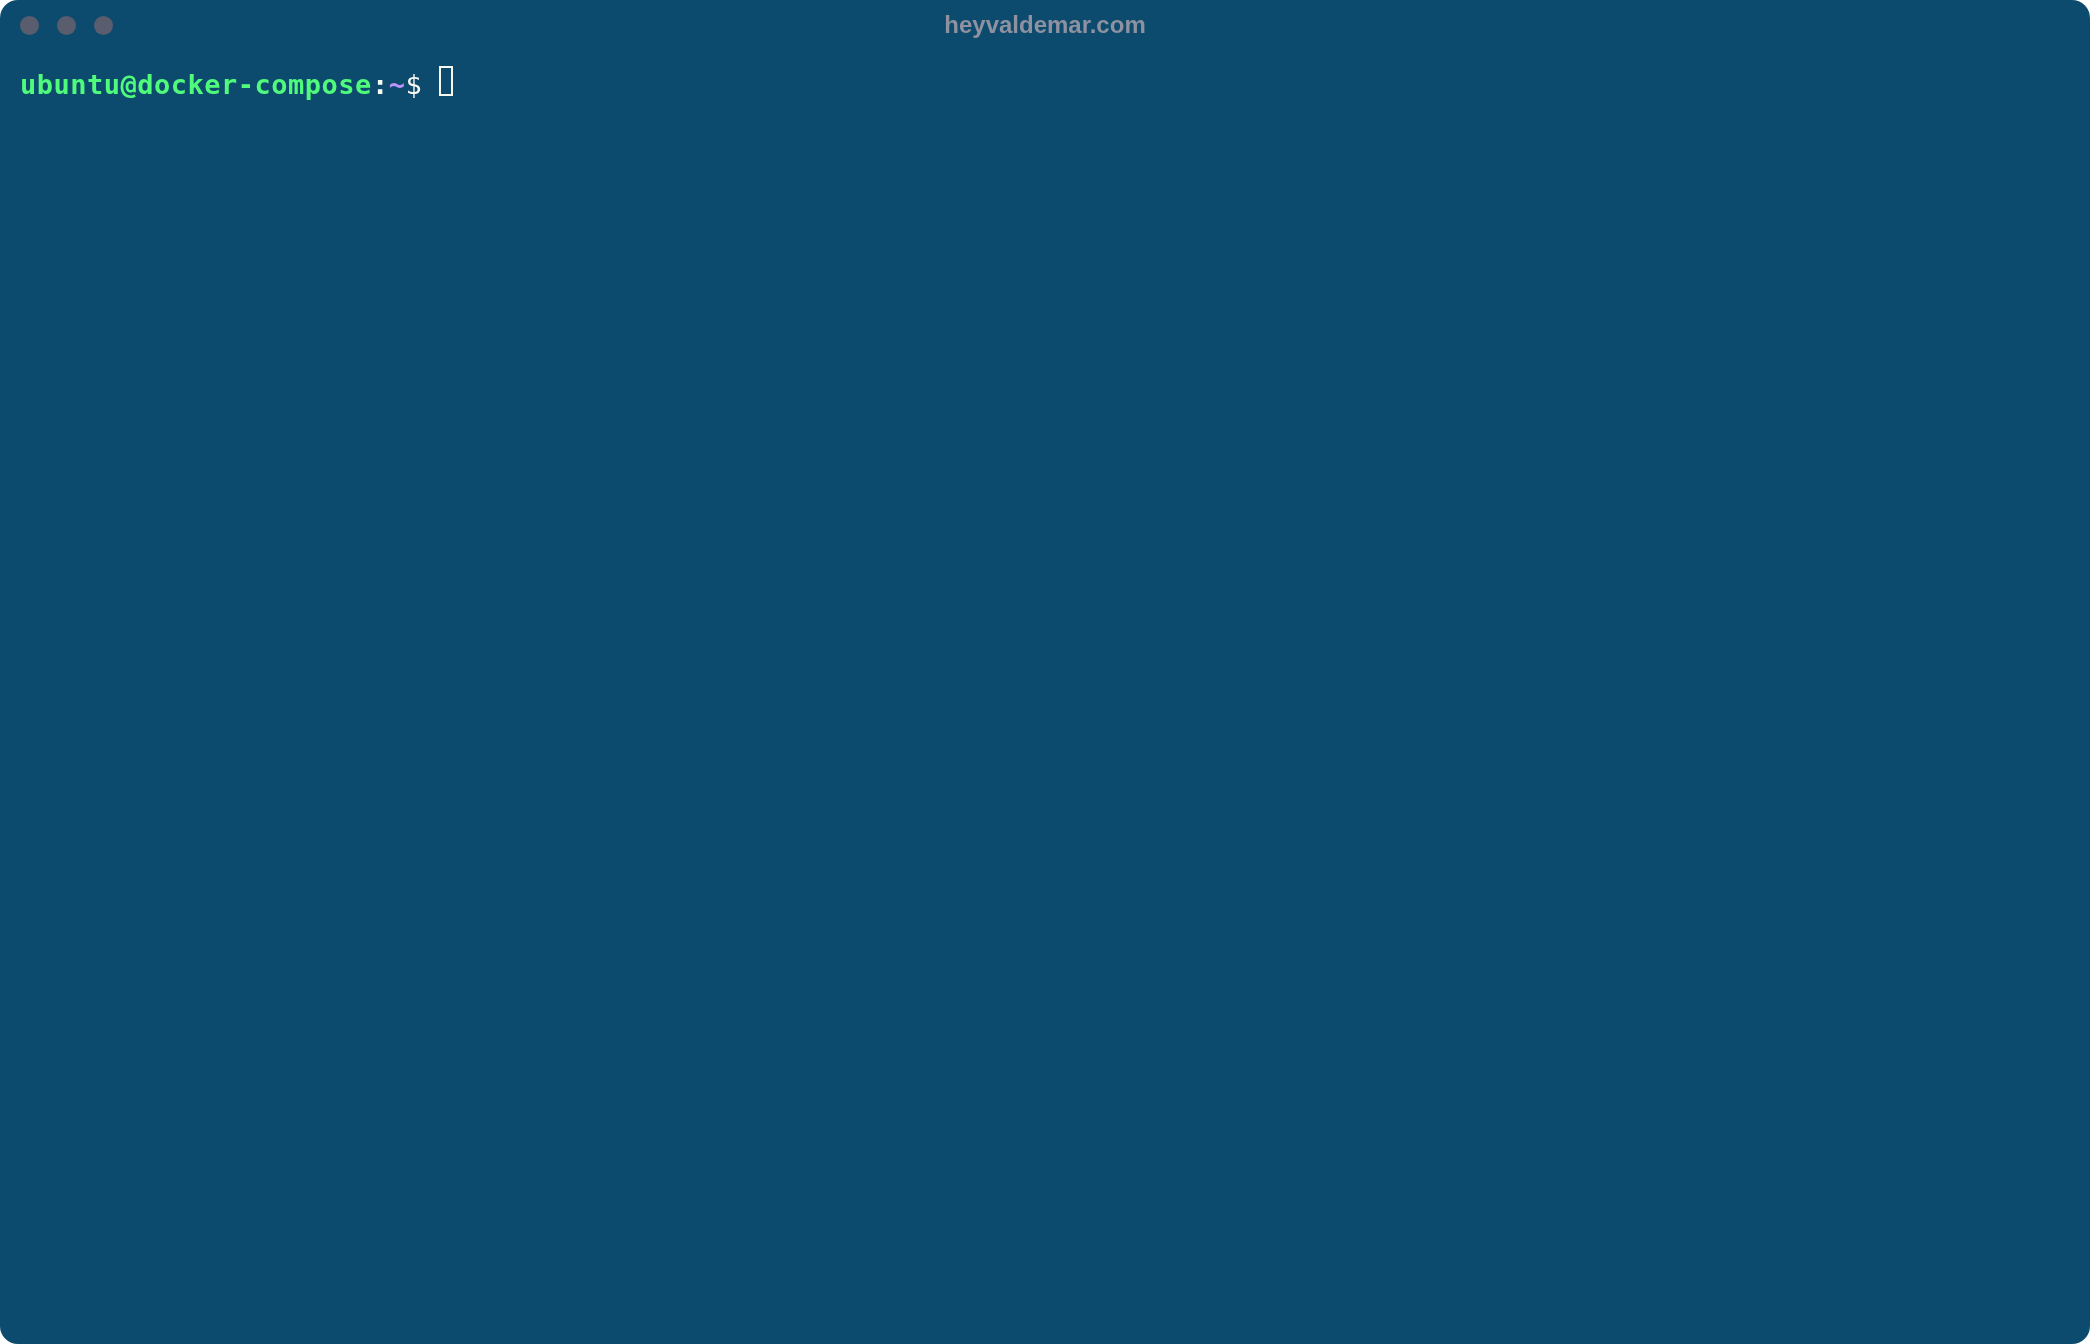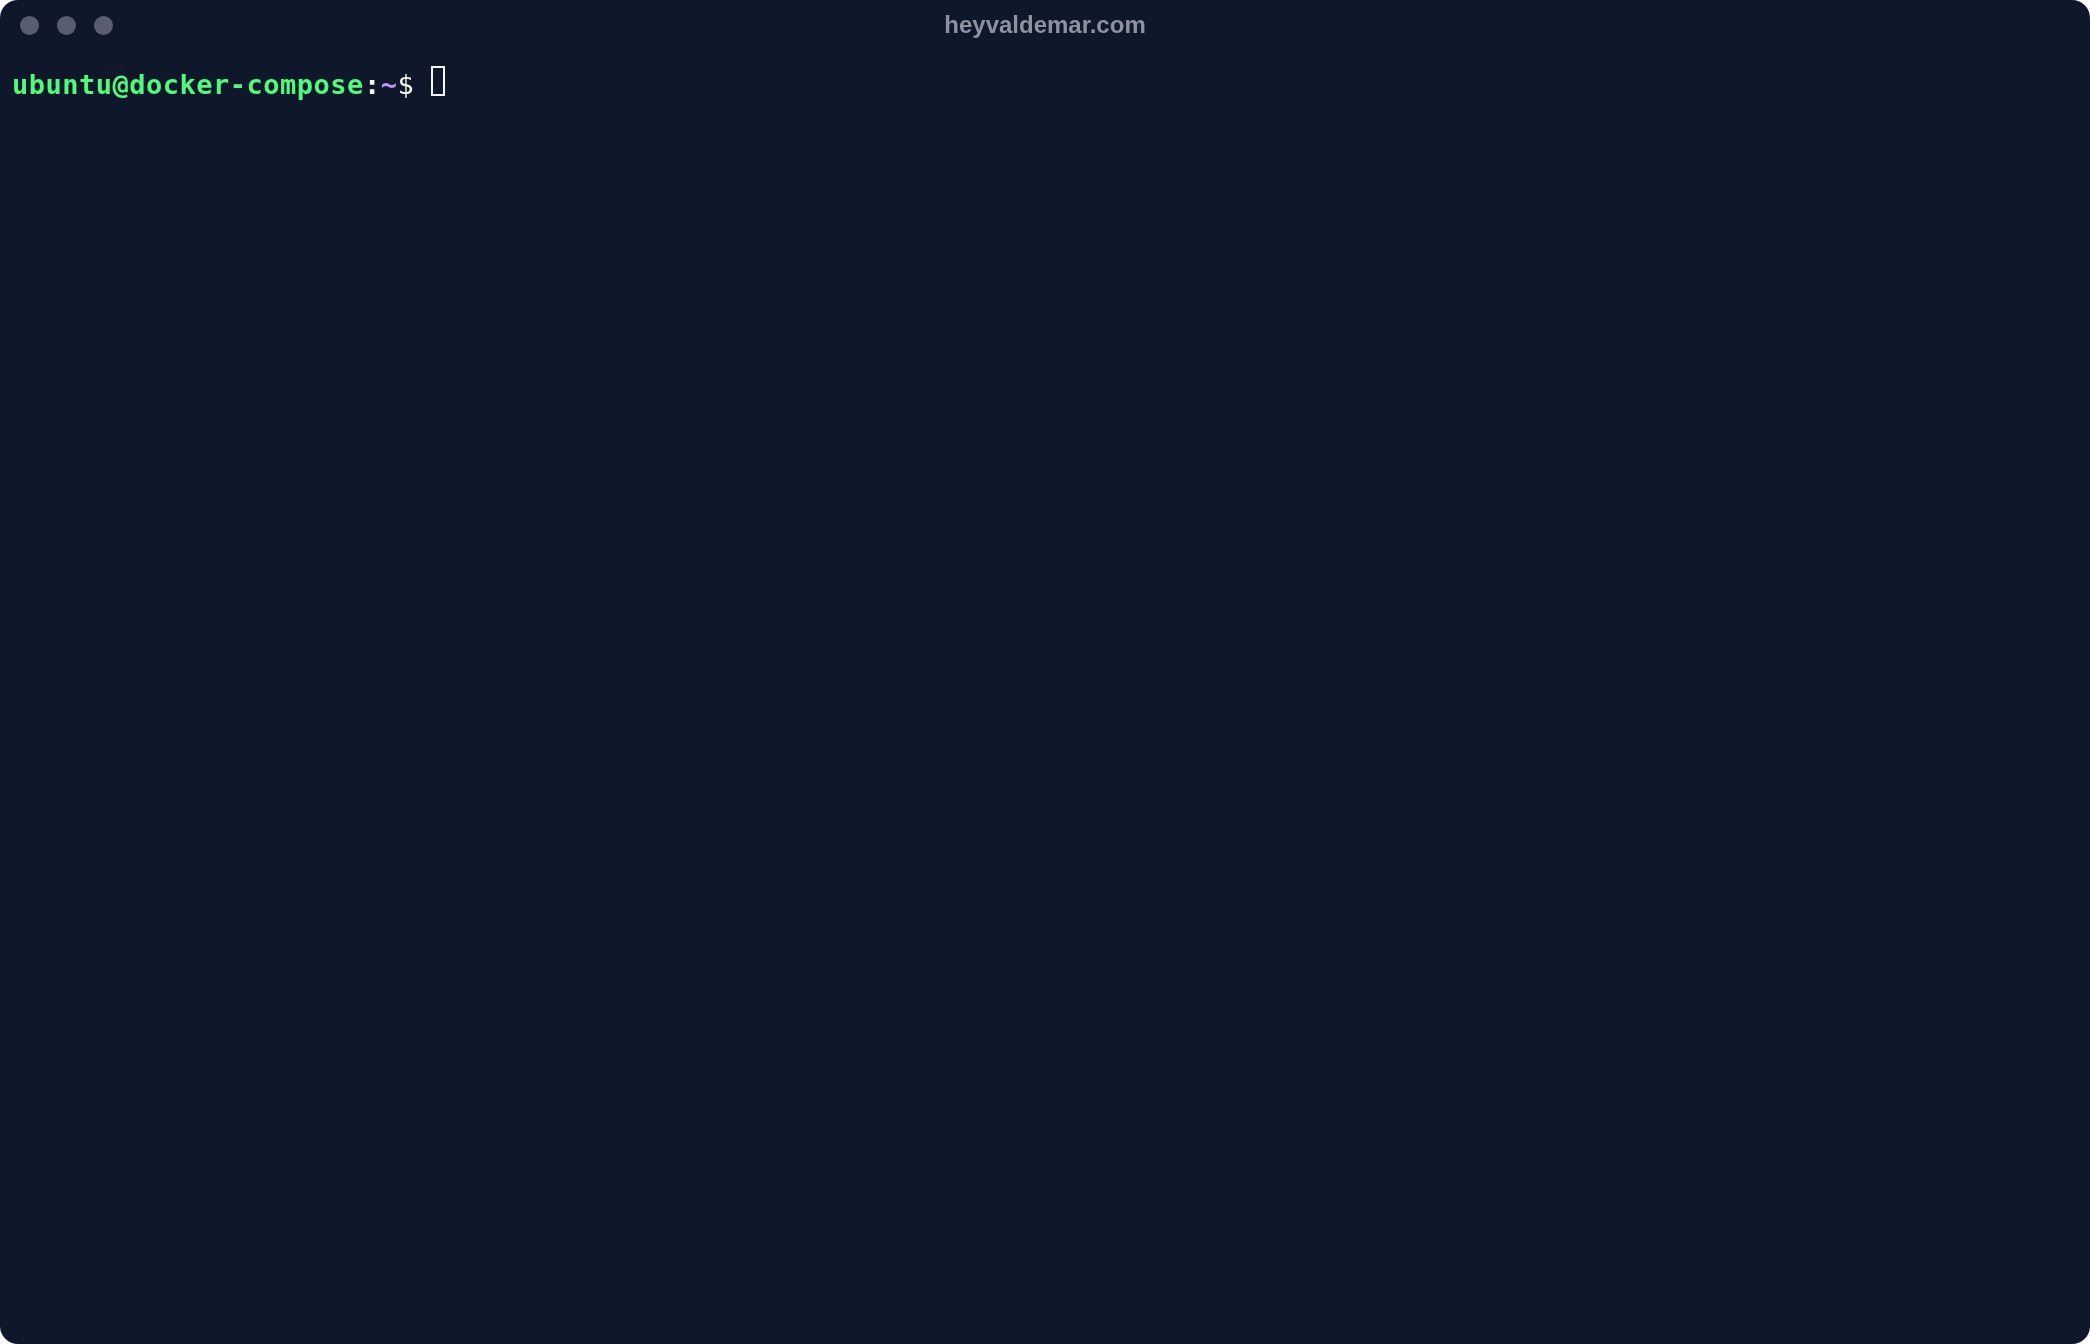--- a/index.html
+++ b/index.html
@@ -11,21 +11,21 @@
       background: #ffffff;
       display: flex;
       justify-content: center;
       align-items: flex-start;
       min-height: 100vh;
       padding: 0;
     }
     .terminal-window {
       width: 2090px;
       height: 1344px;
-      background: #0f172a;
+      background: #0c4a6e;
       border-radius: 18px;
       overflow: hidden;
       font-family: "SF Mono", "Menlo", "Monaco", "Consolas", monospace;
       position: relative;
     }
     .title-bar {
       height: 50px;
       display: flex;
       align-items: center;
       padding: 0 20px;
@@ -45,21 +45,21 @@
     .window-title {
       position: absolute;
       left: 50%;
       transform: translateX(-50%);
       color: #8e919f;
       font-size: 24px;
       font-weight: 600;
       font-family: -apple-system, BlinkMacSystemFont, "Segoe UI", sans-serif;
     }
     .terminal-body {
-      padding: 14px 12px;
+      padding: 14px 20px;
       font-size: 27px;
       line-height: 1.4;
       letter-spacing: 0.5px;
     }
     .prompt-line {
       display: flex;
       flex-wrap: wrap;
       align-items: baseline;
       white-space: pre;
     }

